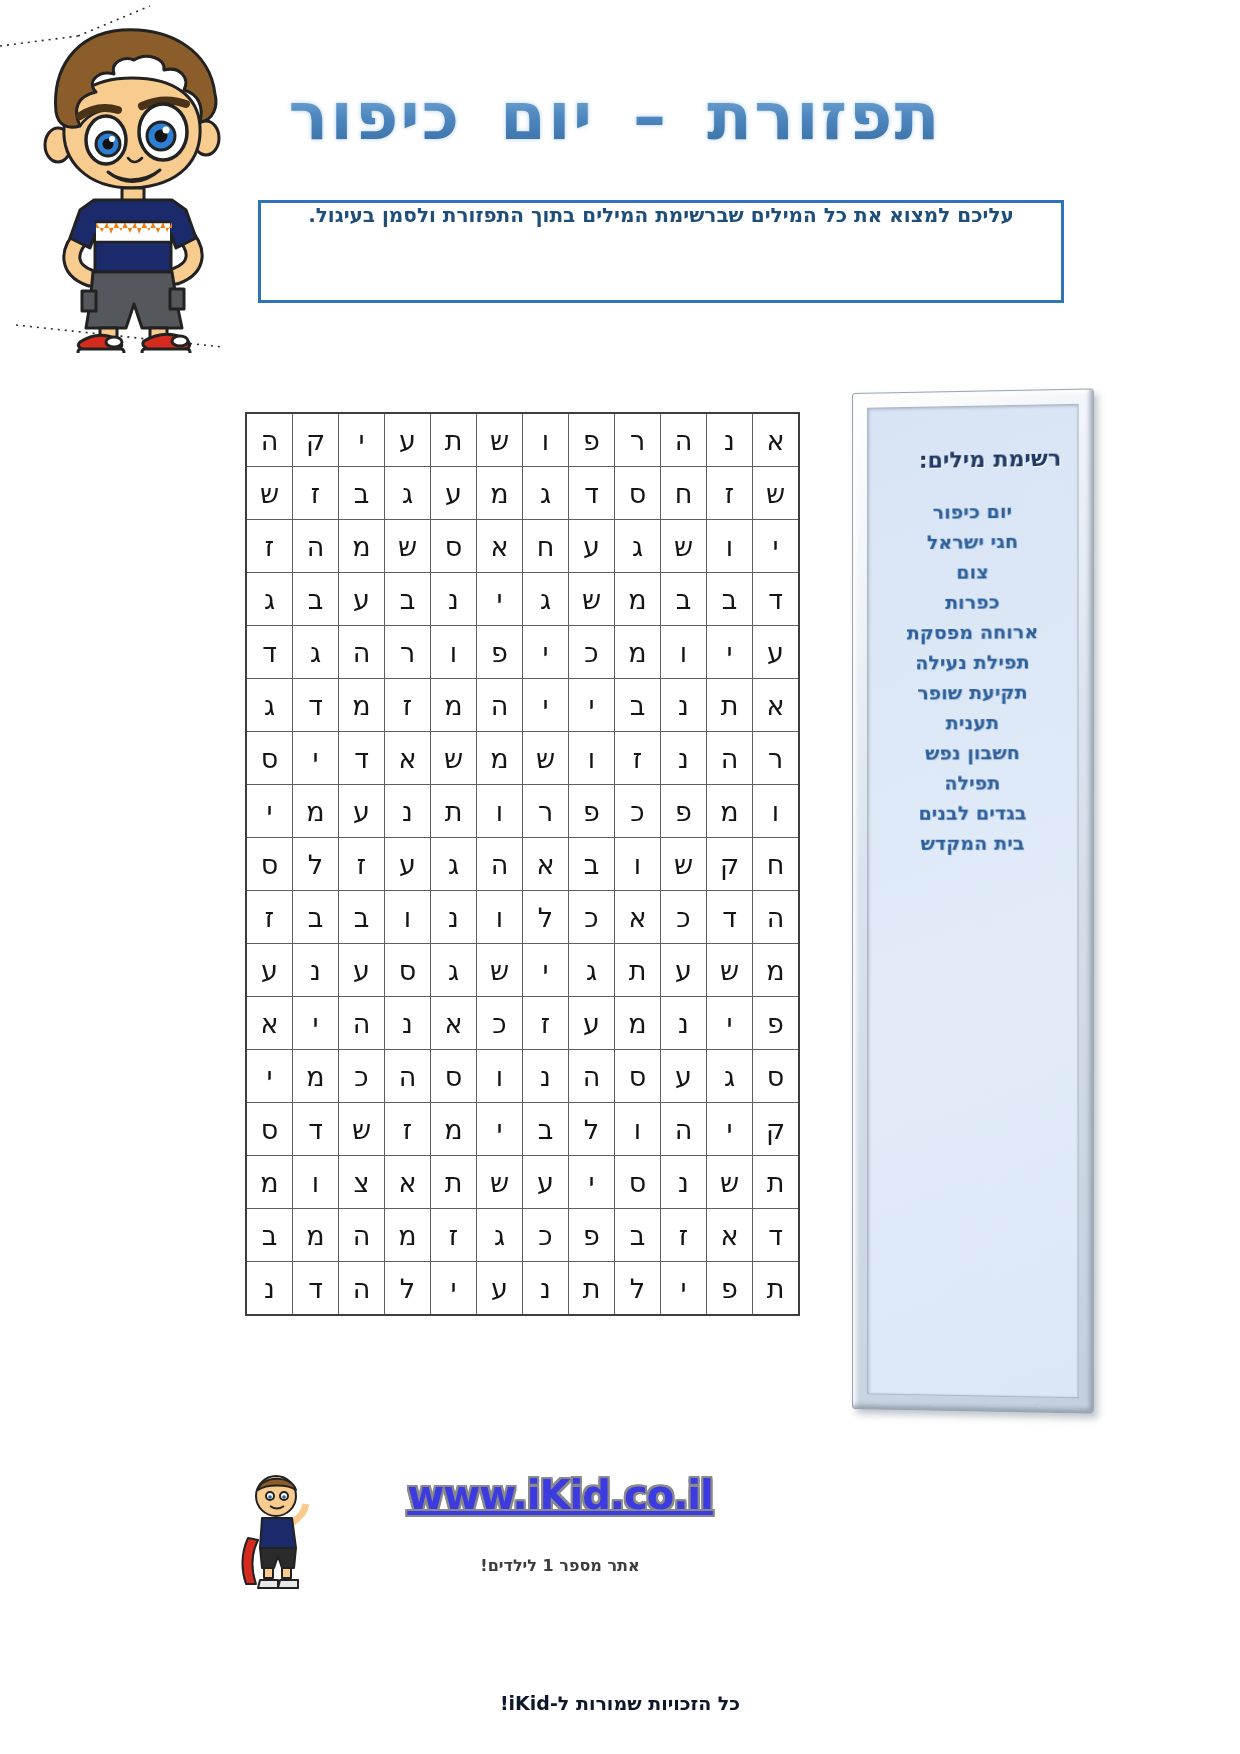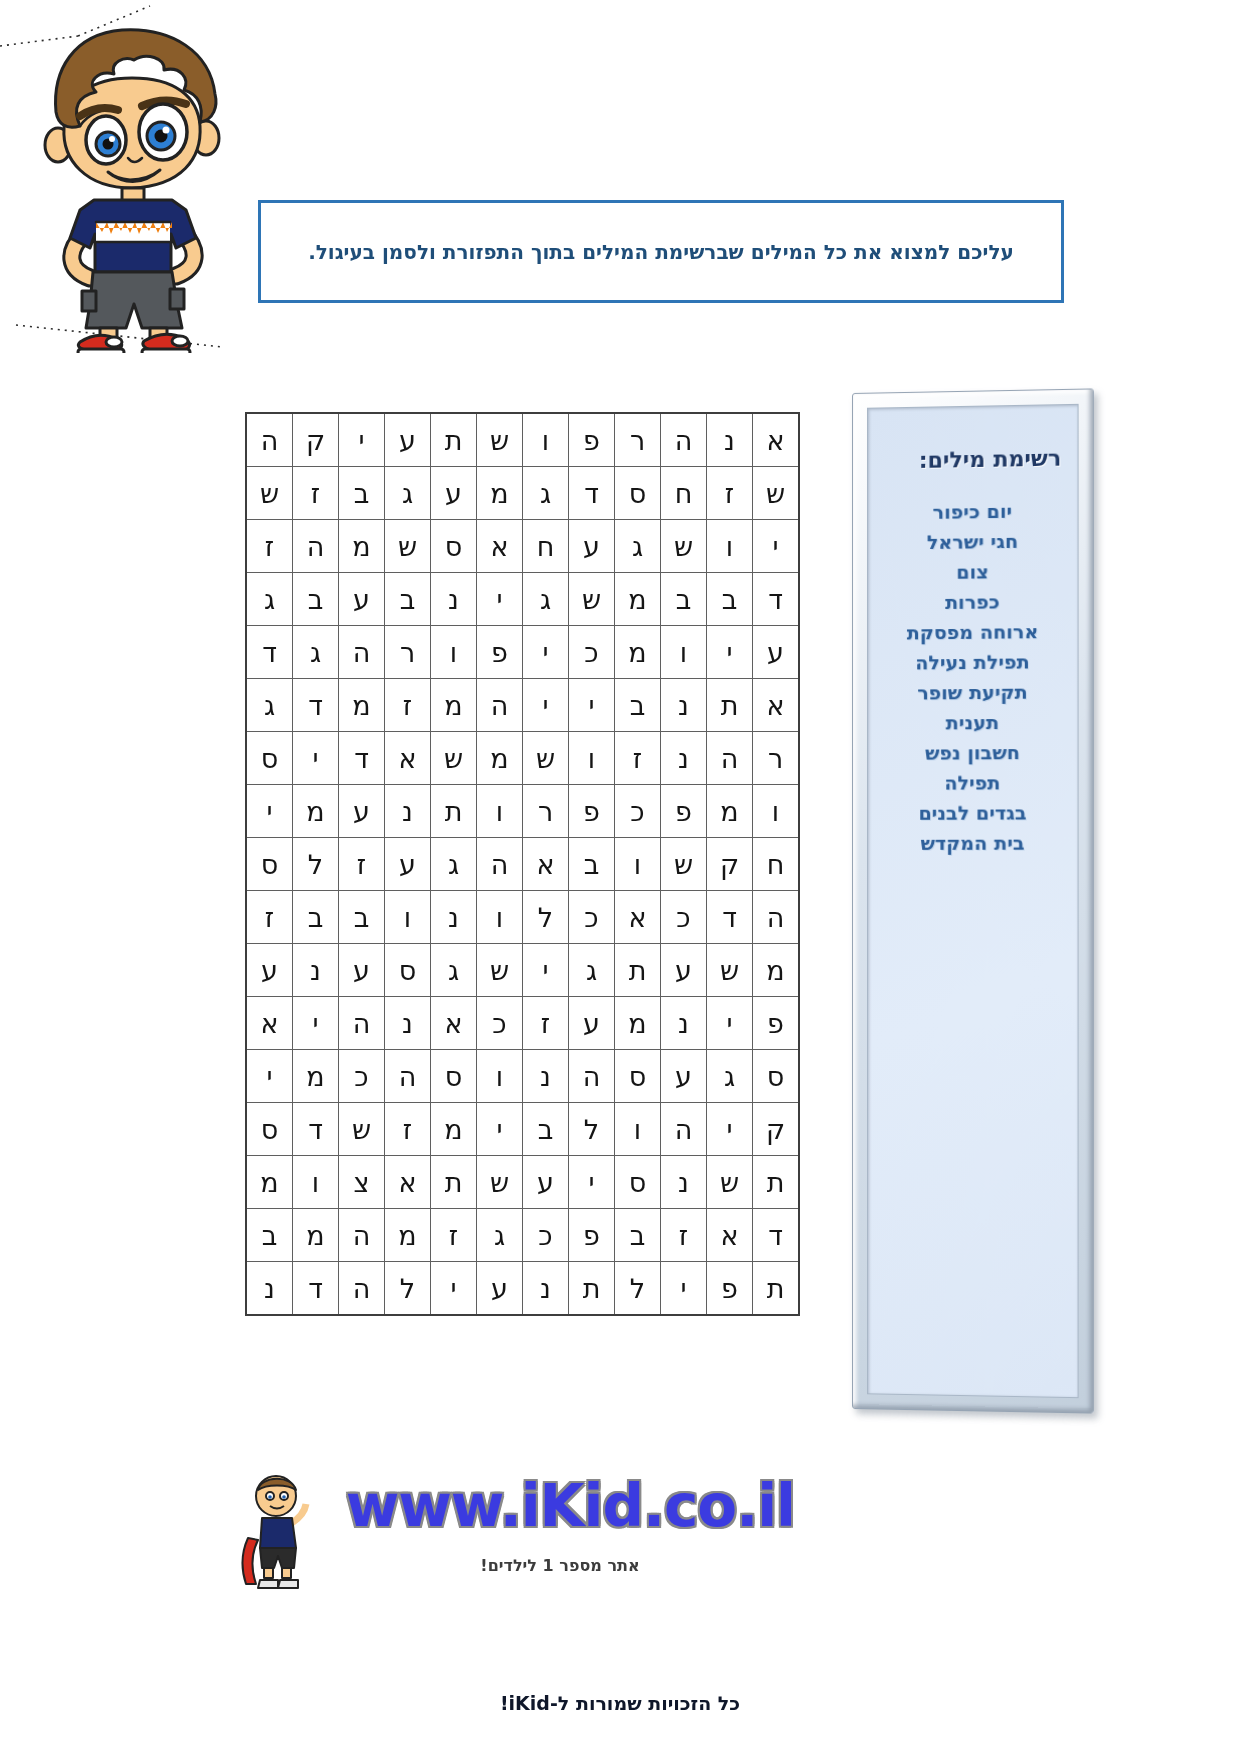--- a/index.html
+++ b/index.html
@@ -17,21 +17,21 @@
     text-align:center;direction:rtl;
     font-size:66px;font-weight:bold;letter-spacing:2px;word-spacing:14px;
     background:linear-gradient(180deg,#8cb6e0 0%,#4c86bd 45%,#2e5f94 100%);
     -webkit-background-clip:text;background-clip:text;color:transparent;
     filter:drop-shadow(0 0 2px #c9ddf0) drop-shadow(0 0 1px #dfecf7);
   }
   
   .instr{
     position:absolute;left:258px;top:200px;width:806px;height:103px;
     box-sizing:border-box;border:3px solid #2e75b6;background:#fff;
-    display:flex;flex-direction:column;justify-content:space-evenly;
+    display:flex;justify-content:space-evenly;
     direction:rtl;text-align:center;
   }
   .instr p{margin:0;font-size:20px;font-weight:bold;color:#1f4e79;}
   
   .grid{
     position:absolute;left:245px;top:412px;
     display:grid;grid-template-columns:repeat(12,45px);grid-auto-rows:52px;
     gap:1px;background:#5f5f5f;border:2px solid #3d3d3d;direction:rtl;
   }
   .cell{
@@ -62,25 +62,26 @@
   .wl-list{margin-top:24px;}
   .wl-item{
     height:30px;line-height:30px;text-align:center;direction:rtl;
     font-size:19px;font-weight:bold;color:#2d5f9a;
     text-shadow:1px 1px 0 #c7d9ee;
   }
   
   .logo-boy{position:absolute;left:230px;top:1468px;width:84px;height:128px;}
   .logo-url{
     position:absolute;left:325px;top:1472px;width:470px;height:64px;
-    text-align:right;font-size:58px;font-weight:800;letter-spacing:-1px;
+    text-align:center;font-size:40px;font-weight:800;letter-spacing:-1px;
     color:#3b3be0;
     text-shadow:2px 0 0 #8a8a8a,-2px 0 0 #8a8a8a,0 2px 0 #8a8a8a,0 -2px 0 #8a8a8a,
                 2px 2px 0 #8a8a8a,-2px -2px 0 #8a8a8a,2px -2px 0 #8a8a8a,-2px 2px 0 #8a8a8a;
     cursor:pointer;
+    text-decoration:underline;
   }
   .logo-tagline{
     position:absolute;left:325px;top:1556px;width:470px;
     text-align:center;direction:rtl;
     font-size:16px;font-weight:bold;color:#3c3c3c;
   }
   .footer{
     position:absolute;left:0;top:1692px;width:1240px;
     text-align:center;direction:rtl;
     font-size:19px;font-weight:bold;color:#0f172a;
@@ -149,20 +150,21 @@
 
       <path d="M58,334 Q76,322 95,331 Q104,337 96,342 L63,342 Q53,339 58,334 Z" fill="#d42b1e"></path>
       <rect x="56" y="341" width="46" height="6" rx="3" fill="#fff"></rect>
       <path d="M122,333 Q142,321 162,330 Q172,336 164,342 L128,342 Q118,338 122,333 Z" fill="#d42b1e"></path>
       <rect x="120" y="341" width="48" height="6" rx="3" fill="#fff"></rect>
       <ellipse cx="92" cy="334" rx="8" ry="5" fill="#fff"></ellipse>
       <ellipse cx="158" cy="333" rx="8" ry="5" fill="#fff"></ellipse>
     </g>
   </svg>
 
+  <div class="title">תפזורת  –  יום כיפור</div>
 
   <div class="instr">
     <p>עליכם למצוא את כל המילים שברשימת המילים בתוך התפזורת ולסמן בעיגול.</p>
   </div>
 
   <div class="grid" id="grid">
       <div class="cell">א</div>
       <div class="cell">נ</div>
       <div class="cell">ה</div>
       <div class="cell">ר</div>

